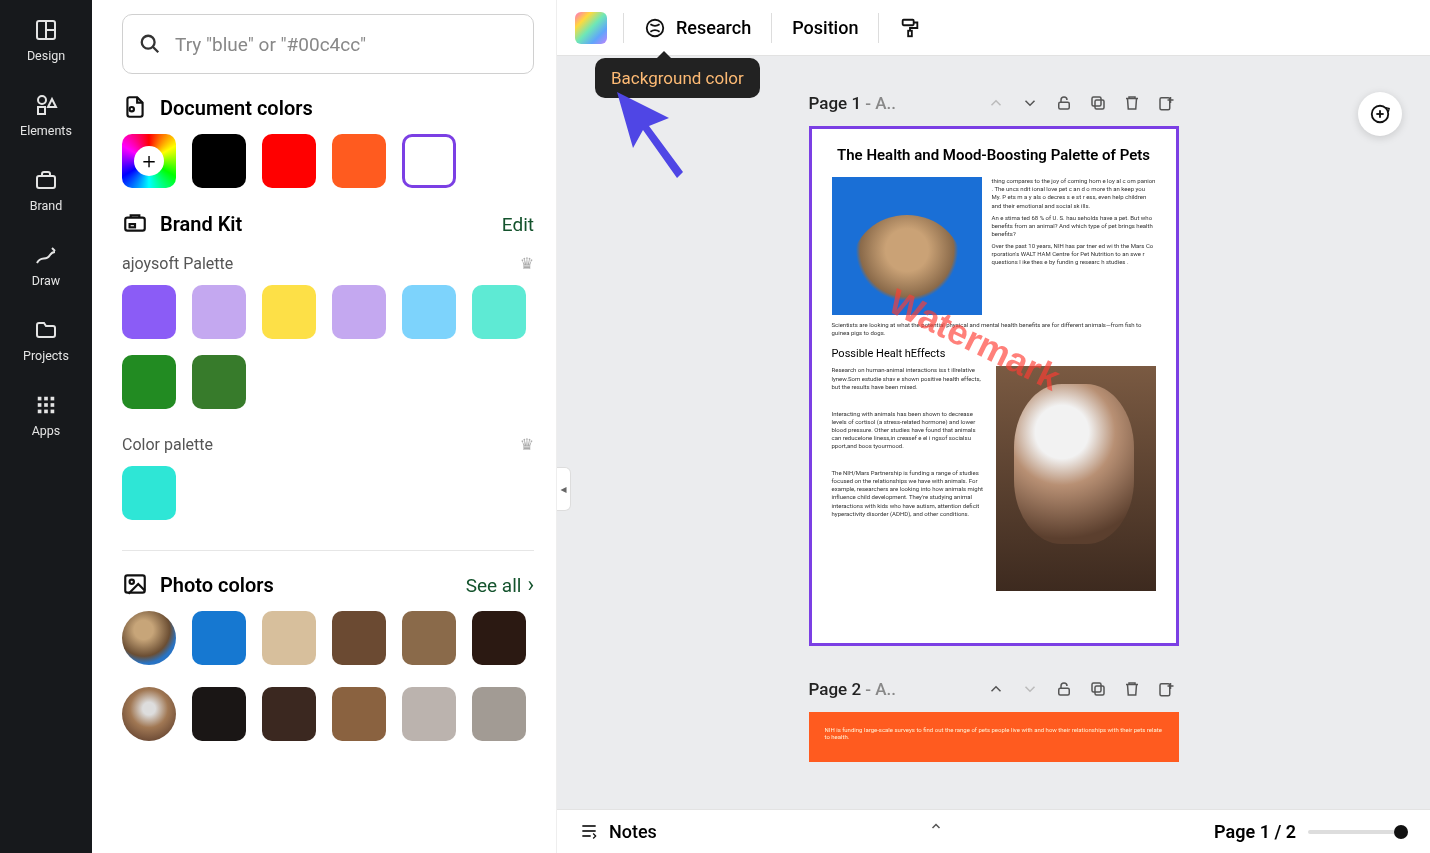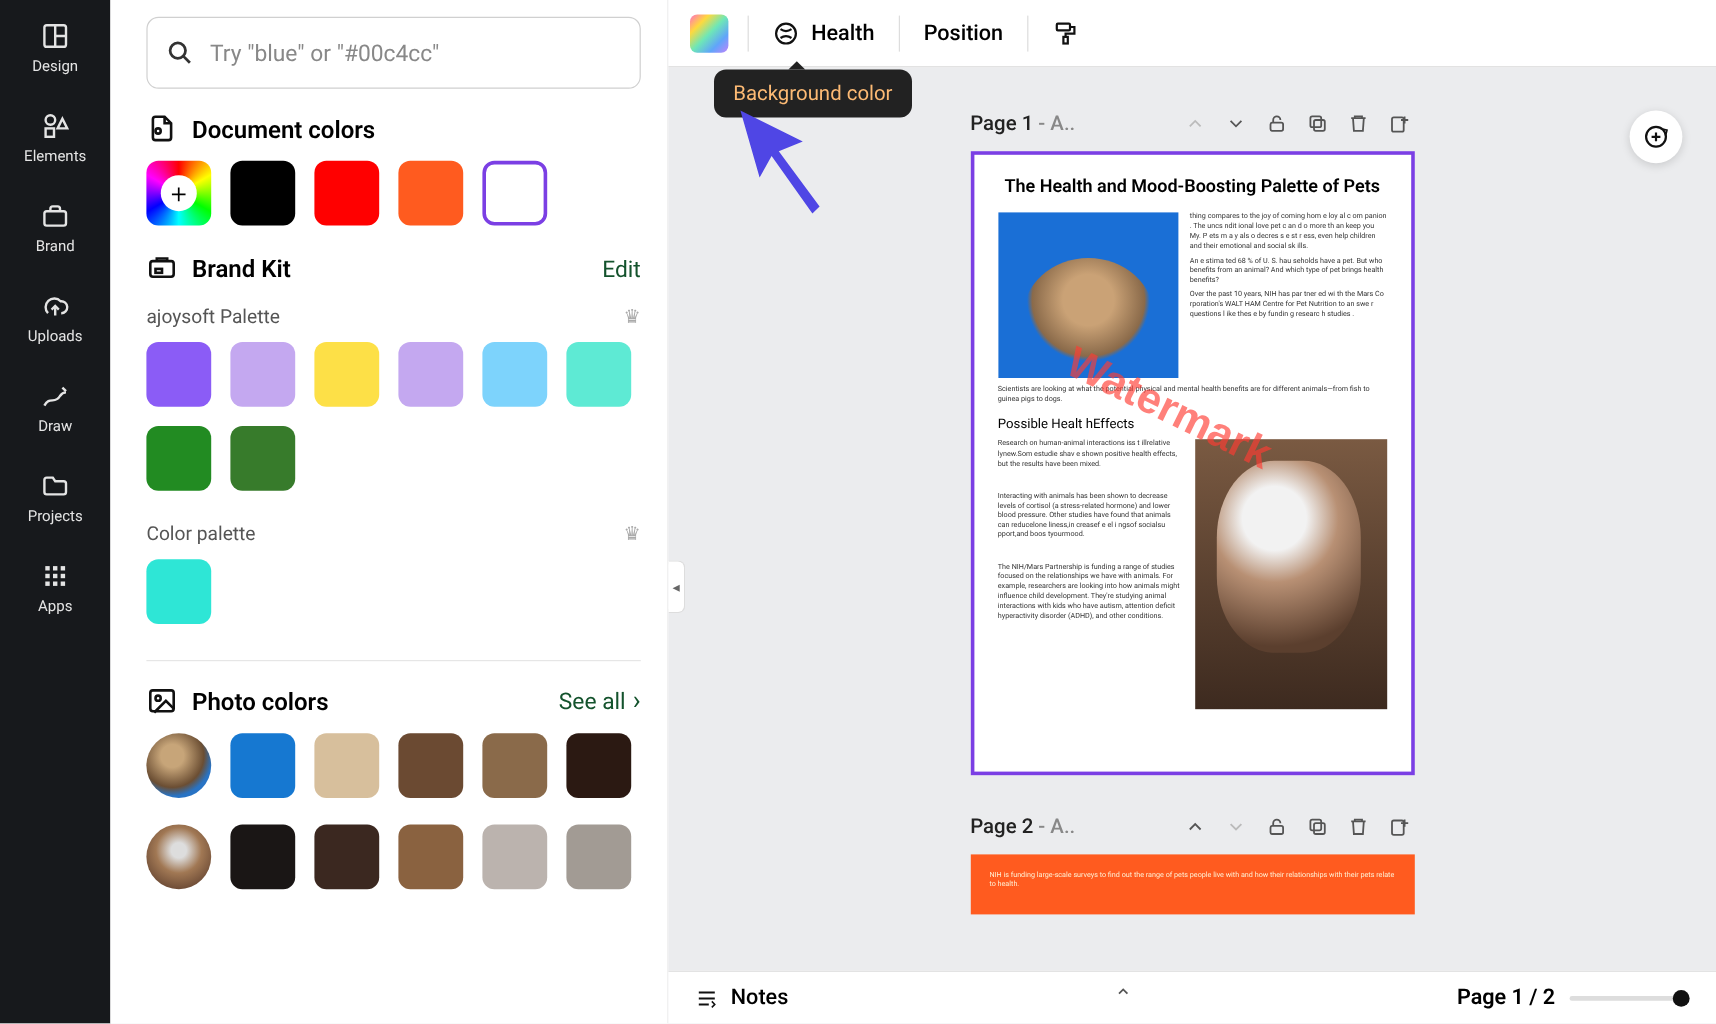--- a/index.html
+++ b/index.html
@@ -74,21 +74,21 @@
 .img-dog::after { content:""; position:absolute; top:18px; left:18px; width:120px; height:160px; background: radial-gradient(circle at 40% 30%, #f2f2f2 20%, #b89074 40%, #5b3f2e 80%); border-radius:40%; }
 .watermark { position:absolute; left:70px; top:190px; font-size:36px; font-weight:700; color: rgba(255,60,50,0.65); transform: rotate(26deg); font-family: Arial, sans-serif; }
 .page2text { font-size:6px; color:#fff1d5; }
 
 .add-page-fab { position:absolute; right:28px; top:92px; width:44px; height:44px; border-radius:50%; background:#fff; display:flex; align-items:center; justify-content:center; box-shadow:0 2px 8px rgba(0,0,0,.15); cursor:pointer; z-index:5; }
 
 .collapse-handle { position:absolute; left:0; top:calc(56px + (100% - 56px - 44px)/2 + 56px); transform:translateY(-50%); width:14px; height:44px; background:#fff; border:1px solid #ddd; border-radius:0 6px 6px 0; display:flex; align-items:center; justify-content:center; font-size:12px; color:#666; cursor:pointer; border-left:none; }
 
 
 .bottom { height:44px; background:#fff; border-top:1px solid #e3e3e3; display:flex; align-items:center; padding: 0 22px; gap:12px; }
-.bottom .notes { display:flex; align-items:center; gap:10px; font-size:18px; font-weight:500; cursor:pointer; }
+.bottom .notes { display:flex; gap:10px; font-size:18px; font-weight:500; cursor:pointer; }
 .bottom .spacer { flex:1; }
 .bottom .pgind { font-size:18px; font-weight:600; }
 .zoom { display:flex; align-items:center; gap:10px; }
 .zoom .track { width:100px; height:4px; background:#ddd; border-radius:2px; position:relative; }
 .zoom .knob { position:absolute; right:0; top:-5px; width:14px; height:14px; background:#111; border-radius:50%; }
 .zoom-up { position:absolute; left:50%; transform:translateX(-50%); top:-12px; width:14px; height:12px; cursor:pointer; color:#555; }
 
 svg { display:block; }
 </style>
 </head>
@@ -116,30 +116,20 @@
     <span>Elements</span>
   </div>
   <div class="side-item">
     <div class="ico">
         <svg width="24" height="24" viewBox="0 0 24 24" fill="none" stroke="#e4e4e4" stroke-width="2">
           <rect x="3" y="8" width="18" height="12" rx="2"></rect>
           <path d="M8 8V6a2 2 0 0 1 2-2h4a2 2 0 0 1 2 2v2"></path>
         </svg>
       </div>
     <span>Brand</span>
-  </div>
-  <div class="side-item">
-    <div class="ico">
-        <svg width="24" height="24" viewBox="0 0 24 24" fill="none" stroke="#e4e4e4" stroke-width="2">
-          <path d="M17 18a5 5 0 1 0-.5-9.97A7 7 0 1 0 6 18"></path>
-          <polyline points="12,12 12,20"></polyline>
-          <polyline points="9,15 12,12 15,15"></polyline>
-        </svg>
-      </div>
-    <span>Uploads</span>
   </div>
   <div class="side-item">
     <div class="ico">
         <svg width="24" height="24" viewBox="0 0 24 24" fill="none" stroke="#e4e4e4" stroke-width="2">
           <path d="M3 20c4-8 9-1 13-8 2-3 5-3 5-3"></path>
           <path d="M18 5l3 3"></path>
         </svg>
       </div>
     <span>Draw</span>
   </div>
@@ -268,21 +258,21 @@
   <div class="toolbar">
     <div class="bgcolor-swatch rainbow soft"></div>
     <div class="vsep"></div>
     <div class="tool-btn">
       <span>
           <svg width="22" height="22" viewBox="0 0 24 24" fill="none" stroke="#111" stroke-width="2">
             <circle cx="12" cy="12" r="9"></circle>
             <path d="M7 8c3 2 7 2 10 0M7 16c3-2 7-2 10 0"></path>
           </svg>
         </span>
-      <span>Health</span>
+      <span>Research</span>
     </div>
     <div class="vsep"></div>
     <div class="tool-btn">
       <span>Position</span>
     </div>
     <div class="vsep"></div>
     <div class="tool-btn">
       <span>
           <svg width="22" height="22" viewBox="0 0 24 24" fill="none" stroke="#111" stroke-width="2">
             <rect x="4" y="3" width="12" height="6" rx="1"></rect>

